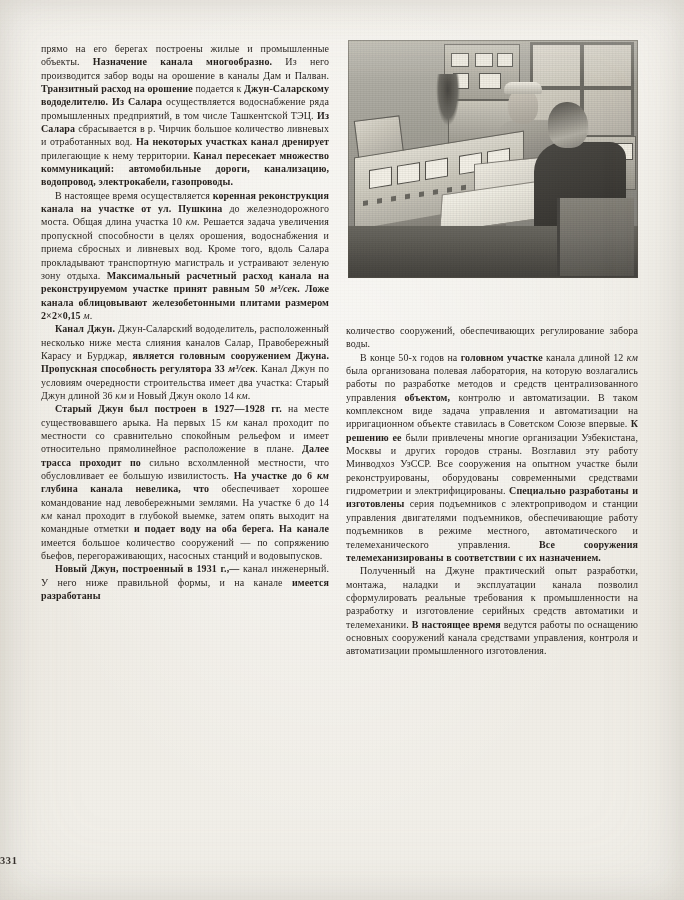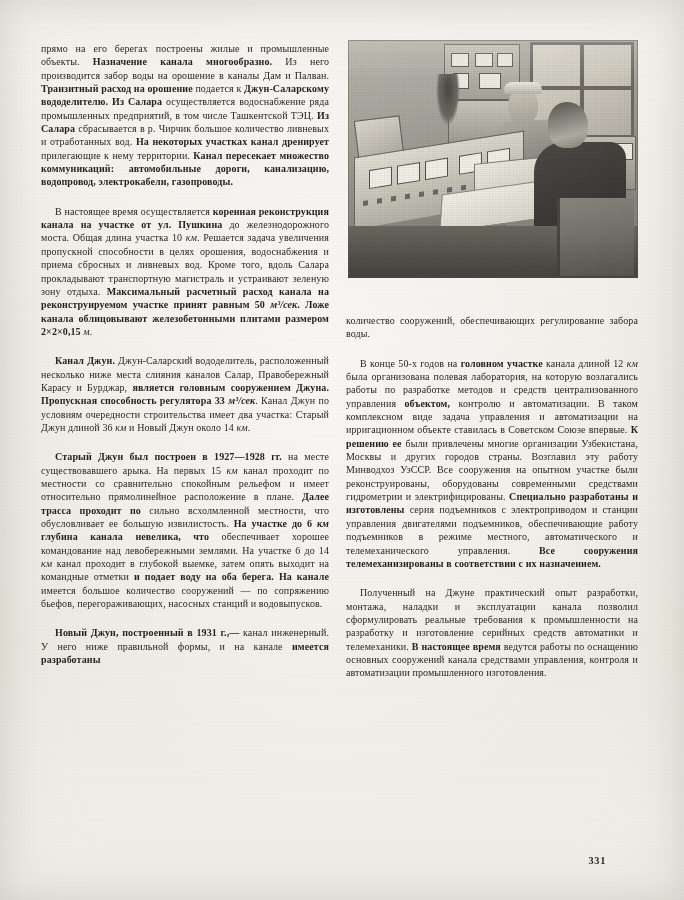--- a/index.html
+++ b/index.html
@@ -53,34 +53,34 @@
     letter-spacing: 0.01em;
     -webkit-font-smoothing: none;
   }
   .col-left {
     left: 41px;
     top: 42px;
     width: 288px;
   }
   .col-right {
     left: 346px;
-    top: 314px;
+    top: 324px;
     width: 292px;
   }
 
   .col p {
     margin: 0;
     text-indent: 14px;
     text-align: justify;
   }
   .col p.cont {
     text-indent: 0;
   }
   .col p + p {
-    margin-top: 16px;
+    margin-top: 0;
   }
 
   b, .bold {
     font-weight: bold;
   }
   i, .ital {
     font-style: italic;
   }
   .run {
     font-weight: bold;
@@ -353,21 +353,21 @@
   .caption .cap-lead {
     font-weight: bold;
   }
 
   
   .folio {
     position: absolute;
     left: 0;
     top: 855px;
     width: 606px;
-    text-align: right;
+    text-align: left;
     font-size: 10.4px;
     font-weight: bold;
     letter-spacing: 0.06em;
     color: #2a2522;
   }
 </style>
 </head>
 <body>
 
 <div class="page">

